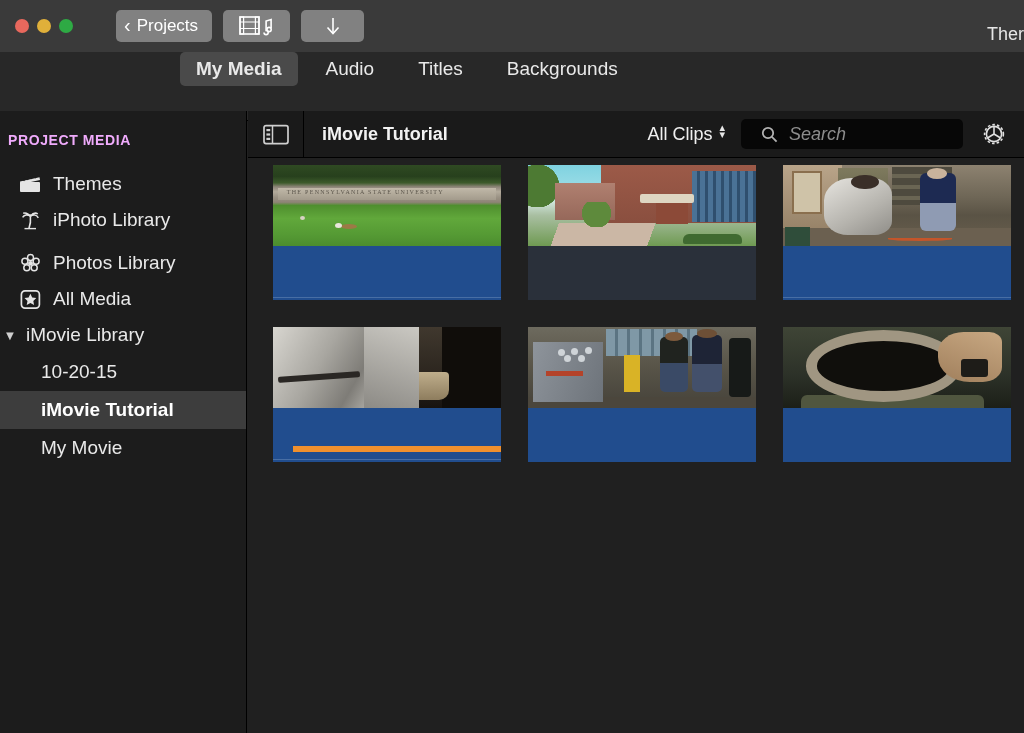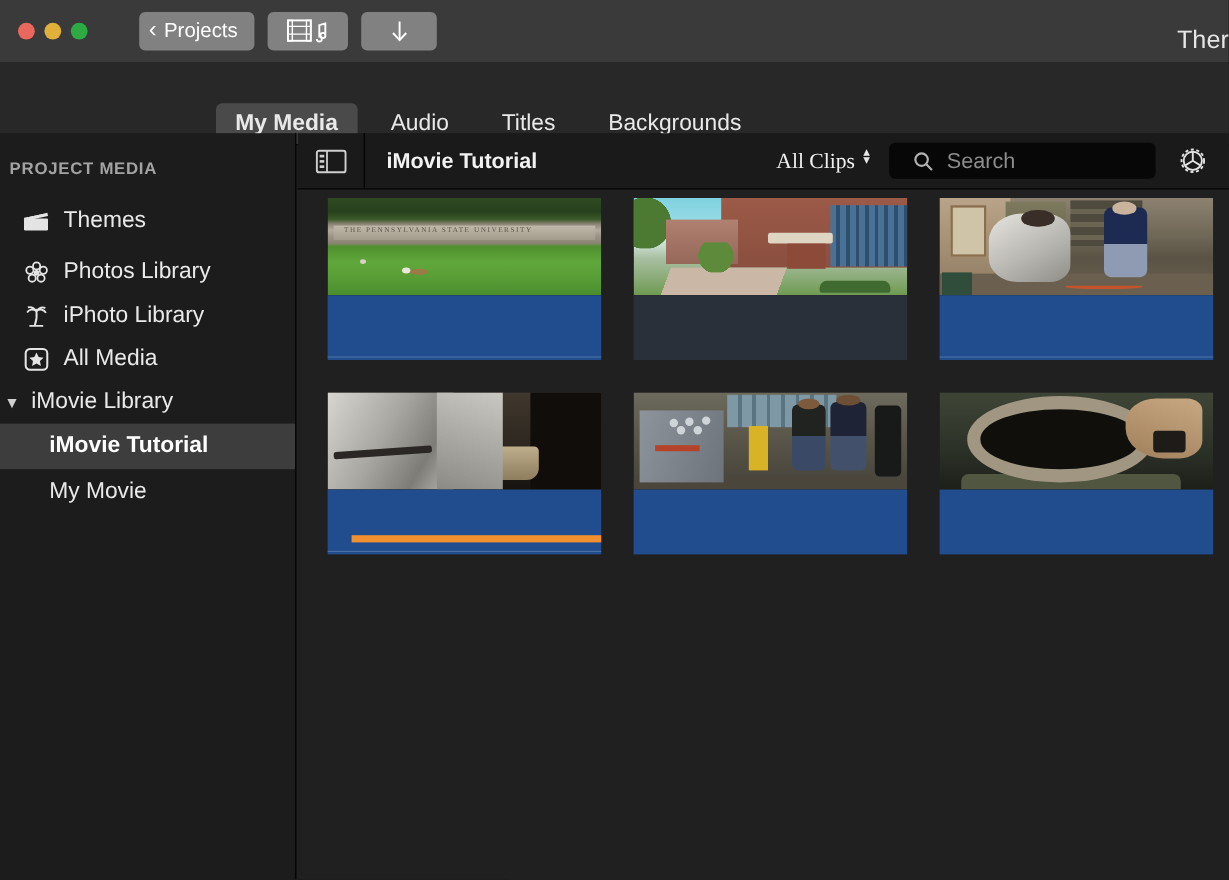--- a/index.html
+++ b/index.html
@@ -32,47 +32,47 @@
     color: #ffffff; height: 32px;
   }
   .tb-projects { margin-left: 43px; padding: 0 14px 0 8px; gap: 6px; font-size: 17px; }
   .tb-projects .chev { font-size: 20px; line-height: 1; font-weight: 300; margin-top: -2px; }
   .tb-media { margin-left: 11px; width: 67px; }
   .tb-dl    { margin-left: 11px; width: 63px; }
 
   .win-title {
     position: absolute; right: 0; top: 0; height: 68px;
     display: flex; align-items: center;
-    color: #e6e6e6; font-size: 21px; padding-right: 0px;
+    color: #e6e6e6; font-size: 18px; padding-right: 0px;
     white-space: nowrap; overflow: hidden;
   }
 
   
   .tabbar {
     position: absolute; left: 0; top: 52px; width: 1024px; height: 69px;
     background: #282828;
     border-bottom: 1px solid #000;
-    display: flex; align-items: flex-end;
+    display: flex; align-items: flex-start;
   }
   .tabs { display: flex; align-items: center; margin-left: 180px; gap: 0px; }
   .tab {
     color: #e9e9e9; font-size: 19px; padding: 6px 16px; border-radius: 5px;
     white-space: nowrap;
   }
   .tab.active { background: #4a4a4a; font-weight: bold; }
   .tab + .tab { margin-left: 12px; }
 
   
   .sidebar {
     position: absolute; left: 0; top: 111px; width: 247px; height: 622px;
     background: #1c1c1c; border-right: 1px solid #000;
     overflow: hidden;
   }
   .sec-head {
-    color: #a3a3a3; font-size: 14px; font-weight: bold; letter-spacing: 0.6px;
+    color: #f0abfc; font-size: 14px; font-weight: bold; letter-spacing: 0.6px;
     padding-left: 8px;
   }
   .sec-head.pm { margin-top: 21px; }
   .sec-head.lb { margin-top: 27px; }
 
   .srow {
     display: flex; align-items: center; height: 36px;
     color: #e9e9e9; font-size: 19px; padding-left: 18px; gap: 11px;
   }
   .srow .ico { width: 24px; height: 22px; display: flex; align-items: center; justify-content: center; flex: none; }
@@ -87,26 +87,26 @@
   .btoolbar {
     position: absolute; left: 248px; top: 111px; width: 776px; height: 47px;
     background: #1a1a1a; border-bottom: 1px solid #000;
     display: flex; align-items: center;
   }
   .sb-toggle { width: 56px; height: 46px; display: flex; align-items: center; justify-content: center;
                border-right: 1px solid #000; flex: none; }
   .browser-title { color: #f2f2f2; font-size: 18px; font-weight: bold; margin-left: 18px; white-space: nowrap; }
   .filter {
     margin-left: auto; display: flex; gap: 7px;
-    color: #f0f0f0; font-size: 18px; white-space: nowrap; font-family: Liberation Serif, serif;
+    color: #f0f0f0; font-size: 18px; white-space: nowrap;
   }
   .filter .updown { display: flex; flex-direction: column; line-height: 7px; font-size: 11px; color: #e8e8e8; }
   .searchbox {
     margin-left: 16px; width: 222px; height: 30px; background: #070707; border-radius: 5px;
-    display: flex; align-items: center; gap: 9px; padding-left: 48px;
+    display: flex; align-items: center; gap: 9px; padding-left: 48px; font-style: italic;
   }
   .searchbox .ph { color: #8d8d8d; font-size: 18px; }
   .gear-btn { width: 61px; height: 46px; display: flex; align-items: center; justify-content: center; flex: none; }
 
   
   .browser {
     position: absolute; left: 248px; top: 158px; width: 776px; height: 575px;
     background: #202020; overflow: hidden;
   }
   .grid { position: relative; padding: 7px 0 0 25px; display: flex; flex-wrap: wrap; gap: 27px 27px; }
@@ -289,64 +289,65 @@
         <svg width="22" height="18" viewBox="0 0 22 18">
           <rect x="1" y="7" width="20" height="10" rx="1" fill="#e4e4e4"></rect>
           <path d="M1 6.5 L20.5 2.2 L21 5 L1.6 9.2 Z" fill="#e4e4e4"></path>
           <path d="M4.6 5.8 L6.3 2.9 M8.4 4.9 L10.1 2 M12.2 4 L13.9 1.2 M16 3.1 L17.7 0.4" stroke="#1c1c1c" stroke-width="1.3"></path>
         </svg>
       </span>
       <span>Themes</span>
     </div>
 
 
+    <div class="srow">
+      <span class="ico">
+        <svg width="21" height="21" viewBox="0 0 21 21">
+          <path d="M10.4 6.5 C10.9 11 10.2 15 9 18.2" stroke="#e4e4e4" stroke-width="1.6" fill="none"></path>
+          <path d="M10.4 6.2 C7.4 4.2 4.4 4.6 2.6 7.4 M10.4 6.2 C13.6 4.2 16.8 4.8 18.3 7.8
+                   M10.4 6.2 C8.2 3.4 5.6 2.4 3.2 3.2 M10.4 6.2 C12.8 3.2 15.6 2.6 17.8 3.8" stroke="#e4e4e4" stroke-width="1.5" fill="none"></path>
+          <path d="M4.5 18.6 H16" stroke="#e4e4e4" stroke-width="1.4"></path>
+          <circle cx="10.4" cy="5.6" r="1.3" fill="#e4e4e4"></circle>
+        </svg>
+      </span>
+      <span>iPhoto Library</span>
+    </div>
+
     <div class="srow lib-first">
       <span class="ico">
         <svg width="21" height="21" viewBox="0 0 21 21">
           <g fill="none" stroke="#e4e4e4" stroke-width="1.5">
             <circle cx="10.5" cy="4.6" r="3"></circle>
               <circle cx="16.1" cy="8.2" r="3"></circle>
             <circle cx="14.2" cy="14.8" r="3"></circle>
               <circle cx="6.8" cy="14.8" r="3"></circle>
             <circle cx="4.9" cy="8.2" r="3"></circle>
           </g>
           <circle cx="10.5" cy="10.3" r="2.4" fill="#e4e4e4"></circle>
         </svg>
       </span>
       <span>Photos Library</span>
     </div>
 
     <div class="srow">
       <span class="ico">
         <svg width="21" height="21" viewBox="0 0 21 21">
-          <path d="M10.4 6.5 C10.9 11 10.2 15 9 18.2" stroke="#e4e4e4" stroke-width="1.6" fill="none"></path>
-          <path d="M10.4 6.2 C7.4 4.2 4.4 4.6 2.6 7.4 M10.4 6.2 C13.6 4.2 16.8 4.8 18.3 7.8
-                   M10.4 6.2 C8.2 3.4 5.6 2.4 3.2 3.2 M10.4 6.2 C12.8 3.2 15.6 2.6 17.8 3.8" stroke="#e4e4e4" stroke-width="1.5" fill="none"></path>
-          <path d="M4.5 18.6 H16" stroke="#e4e4e4" stroke-width="1.4"></path>
-          <circle cx="10.4" cy="5.6" r="1.3" fill="#e4e4e4"></circle>
-        </svg>
-      </span>
-      <span>iPhoto Library</span>
-    </div>
-
-    <div class="srow">
-      <span class="ico">
-        <svg width="21" height="21" viewBox="0 0 21 21">
           <rect x="1.4" y="1.8" width="18" height="17.4" rx="3.6" fill="none" stroke="#e4e4e4" stroke-width="1.7"></rect>
           <path d="M10.4 4.8 L12.2 8.6 L16.3 9.1 L13.3 11.9 L14.1 16 L10.4 14 L6.7 16 L7.5 11.9 L4.5 9.1 L8.6 8.6 Z" fill="#e4e4e4"></path>
         </svg>
       </span>
       <span>All Media</span>
     </div>
 
     <div class="srow root">
       <span class="tri">▼</span>
       <span>iMovie Library</span>
     </div>
 
+    <div class="srow child">10-20-15</div>
     <div class="srow child sel">iMovie Tutorial</div>
     <div class="srow child">My Movie</div>
   </div>
 
   <div class="btoolbar">
     <div class="sb-toggle">
       <span>
         <svg width="26" height="21" viewBox="0 0 26 21">
           <rect x="1" y="1.6" width="24" height="18" rx="2" fill="none" stroke="#cfcfcf" stroke-width="1.7"></rect>
           <line x1="9.5" y1="1.6" x2="9.5" y2="19.6" stroke="#cfcfcf" stroke-width="1.5"></line>

